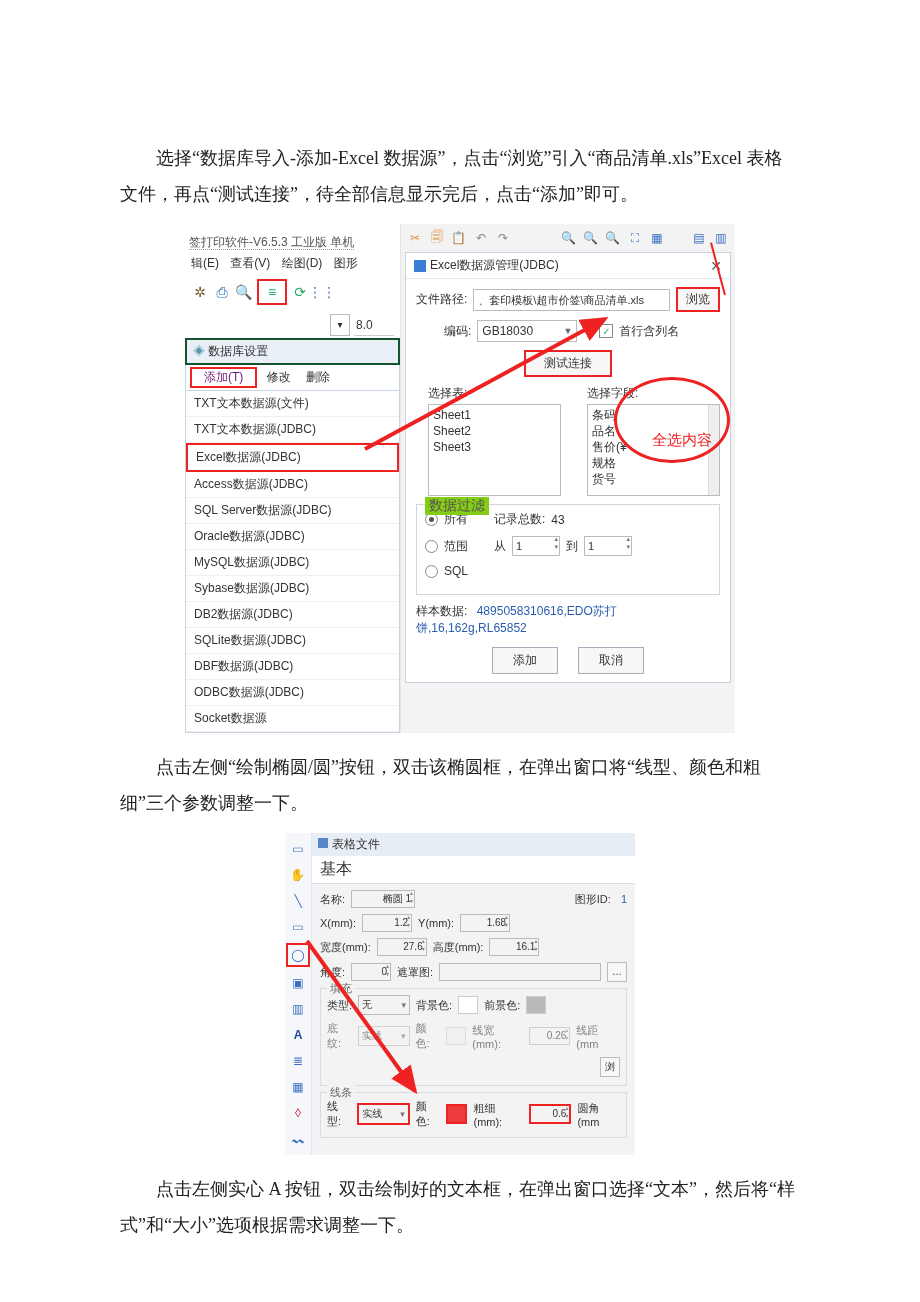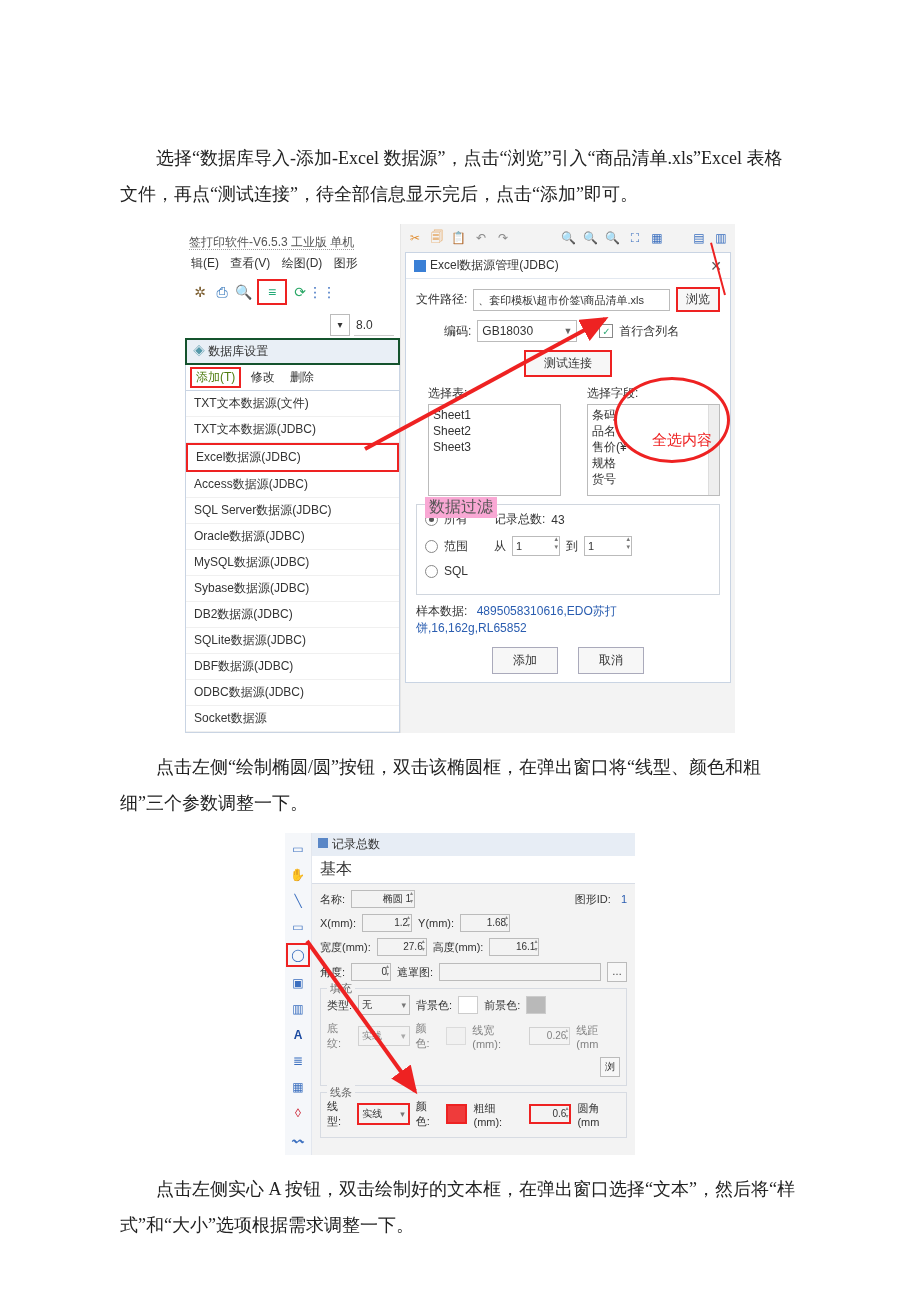--- a/index.html
+++ b/index.html
@@ -17,21 +17,21 @@
   .toolbar { display:flex; align-items:center; gap:4px; padding:2px 6px; position:relative; height:28px; }
   .tb-ico { width:18px; height:18px; display:flex; align-items:center; justify-content:center; font-size:14px; color:#4b6fa5; }
   .gear{color:#7a5c2e;} .print{color:#2a6fb7;}
   .db-ico { width:26px; height:22px; border:2px solid #e22; display:flex; align-items:center; justify-content:center; color:#2a7; font-size:14px; }
   .zoombox { margin-top:4px; padding:2px 6px; display:flex; justify-content:flex-end; align-items:center; gap:4px; }
   .zoom-drop { width:18px; height:20px; border:1px solid #bbb; text-align:center; font-size:10px; line-height:20px; }
   .zoom-val { width:36px; height:20px; border-bottom:1px solid #ccc; font-size:12px; line-height:20px; padding:0 2px; }
   .ds-head { background:#e9eff6; border:2px solid #14532d; padding:3px 6px; font-size:12px; }
   .ds-head::before{content:"◈ "; color:#59a;}
   .actionbar { border:1px solid #c9d4e3; border-top:none; padding:2px 4px; }
-  .add-btn { display:inline-block; border:2px solid #e22; padding:0 4px; background:#fff; color:#4d7c0f; }
+  .add-btn { display:inline-block; border:2px solid #e22; padding:0 12px; background:#fff; color:#701a75; }
   .act-plain { display:inline-block; padding:0 6px; color:#333; }
   .ds-list { border:1px solid #c9d4e3; border-top:none; }
   .ds-item { padding:4px 8px; border-bottom:1px solid #f0f0f0; }
   .ds-item.hl { background:#fff; border:2px solid #e22; }
   
   .right-col { flex:1; background:#f3f3f3; padding:4px 4px; position:relative; }
   .win-tb { display:flex; align-items:center; gap:6px; padding:2px 2px 6px 2px; }
   .win-tb .ico { width:16px; height:16px; display:flex; align-items:center; justify-content:center; font-size:12px; }
   .orange{color:#e08a2a;} .blue{color:#3b6fbf;} .gray{color:#888;}
   .dlg { background:#fff; border:1px solid #c9d4e3; }
@@ -50,21 +50,21 @@
   .test-btn { border:2px solid #e22; padding:3px 18px; background:#f7f7f7; }
   .two-col { display:flex; gap:14px; margin-top:4px; }
   .sel-box { flex:1;padding-left:12px; }
   .sel-lbl{font-size:12px; margin-bottom:2px;}
   .listbox { height:86px; border:1px solid #bbb; background:#fff; font-size:12px; padding:2px 4px; position:relative; overflow:hidden; }
   .listbox div{line-height:16px;}
   .scroll-ind{position:absolute; right:0; top:0; bottom:0; width:10px; background:#eee; border-left:1px solid #ddd;}
   .circle-all{ position:absolute; right:-10px; top:-8px; width:110px; height:80px; border:3px solid #e22; border-radius:50%; pointer-events:none;}
   .all-lbl{ position:absolute; right:8px; top:46px; color:#e22; font-size:15px; }
   .group { border:1px solid #d0d6de; margin-top:8px; padding:6px 8px 8px 8px; position:relative; }
-  .group-title{ position:absolute; top:-8px; left:8px; background:#f9a8d4; padding:0 4px; font-size:16px; color:#555;}
+  .group-title{ position:absolute; top:-8px; left:8px; background:#84cc16; padding:0 4px; font-size:14px; color:#555;}
   .radio{width:11px;height:11px;border:1px solid #888;border-radius:50%;display:inline-block;vertical-align:middle;}
   .radio.on::after{content:"";display:block;width:5px;height:5px;background:#555;border-radius:50%;margin:3px;}
   .spin{ width:40px; height:18px; border:1px solid #bbb; font-size:11px; line-height:18px; padding:0 3px; position:relative;}
   .spin::after{content:"▴\A▾"; white-space:pre; position:absolute; right:1px; top:-2px; font-size:7px; line-height:8px; color:#777;}
   .sample-row{ margin-top:8px; font-size:12px; }
   .sample-row .sv{ color:#2a5db0; margin-left:6px;}
   .btn-row{ display:flex; justify-content:center; gap:20px; margin-top:10px;}
   .dlg-btn{ border:1px solid #aab; padding:4px 20px; background:#f7f7f7;}
   
   svg.overlay{position:absolute; left:0; top:0; pointer-events:none;}
@@ -277,21 +277,21 @@
           <div class="sico ellipse-hl">◯</div>
           <div class="sico">▣</div>
           <div class="sico">▥</div>
           <div class="sico" style="color:#1b4aa0;font-weight:bold">A</div>
           <div class="sico">≣</div>
           <div class="sico">▦</div>
           <div class="sico" style="color:#c23">◊</div>
           <div class="sico">〰</div>
         </div>
         <div class="f2-panel">
-          <div class="f2-title"><span class="sq2"></span><span>记录总数</span></div>
+          <div class="f2-title"><span class="sq2"></span><span>表格文件</span></div>
           <div class="tab">基本</div>
           <div class="f2-body">
             <div class="frow">
               <span>名称:</span>
               <span class="in in-w" style="text-align:right">椭圆 1</span>
               <span style="flex:1"></span>
               <span>图形ID:</span>
               <span class="lbl-id">1</span>
             </div>
             <div class="frow">

